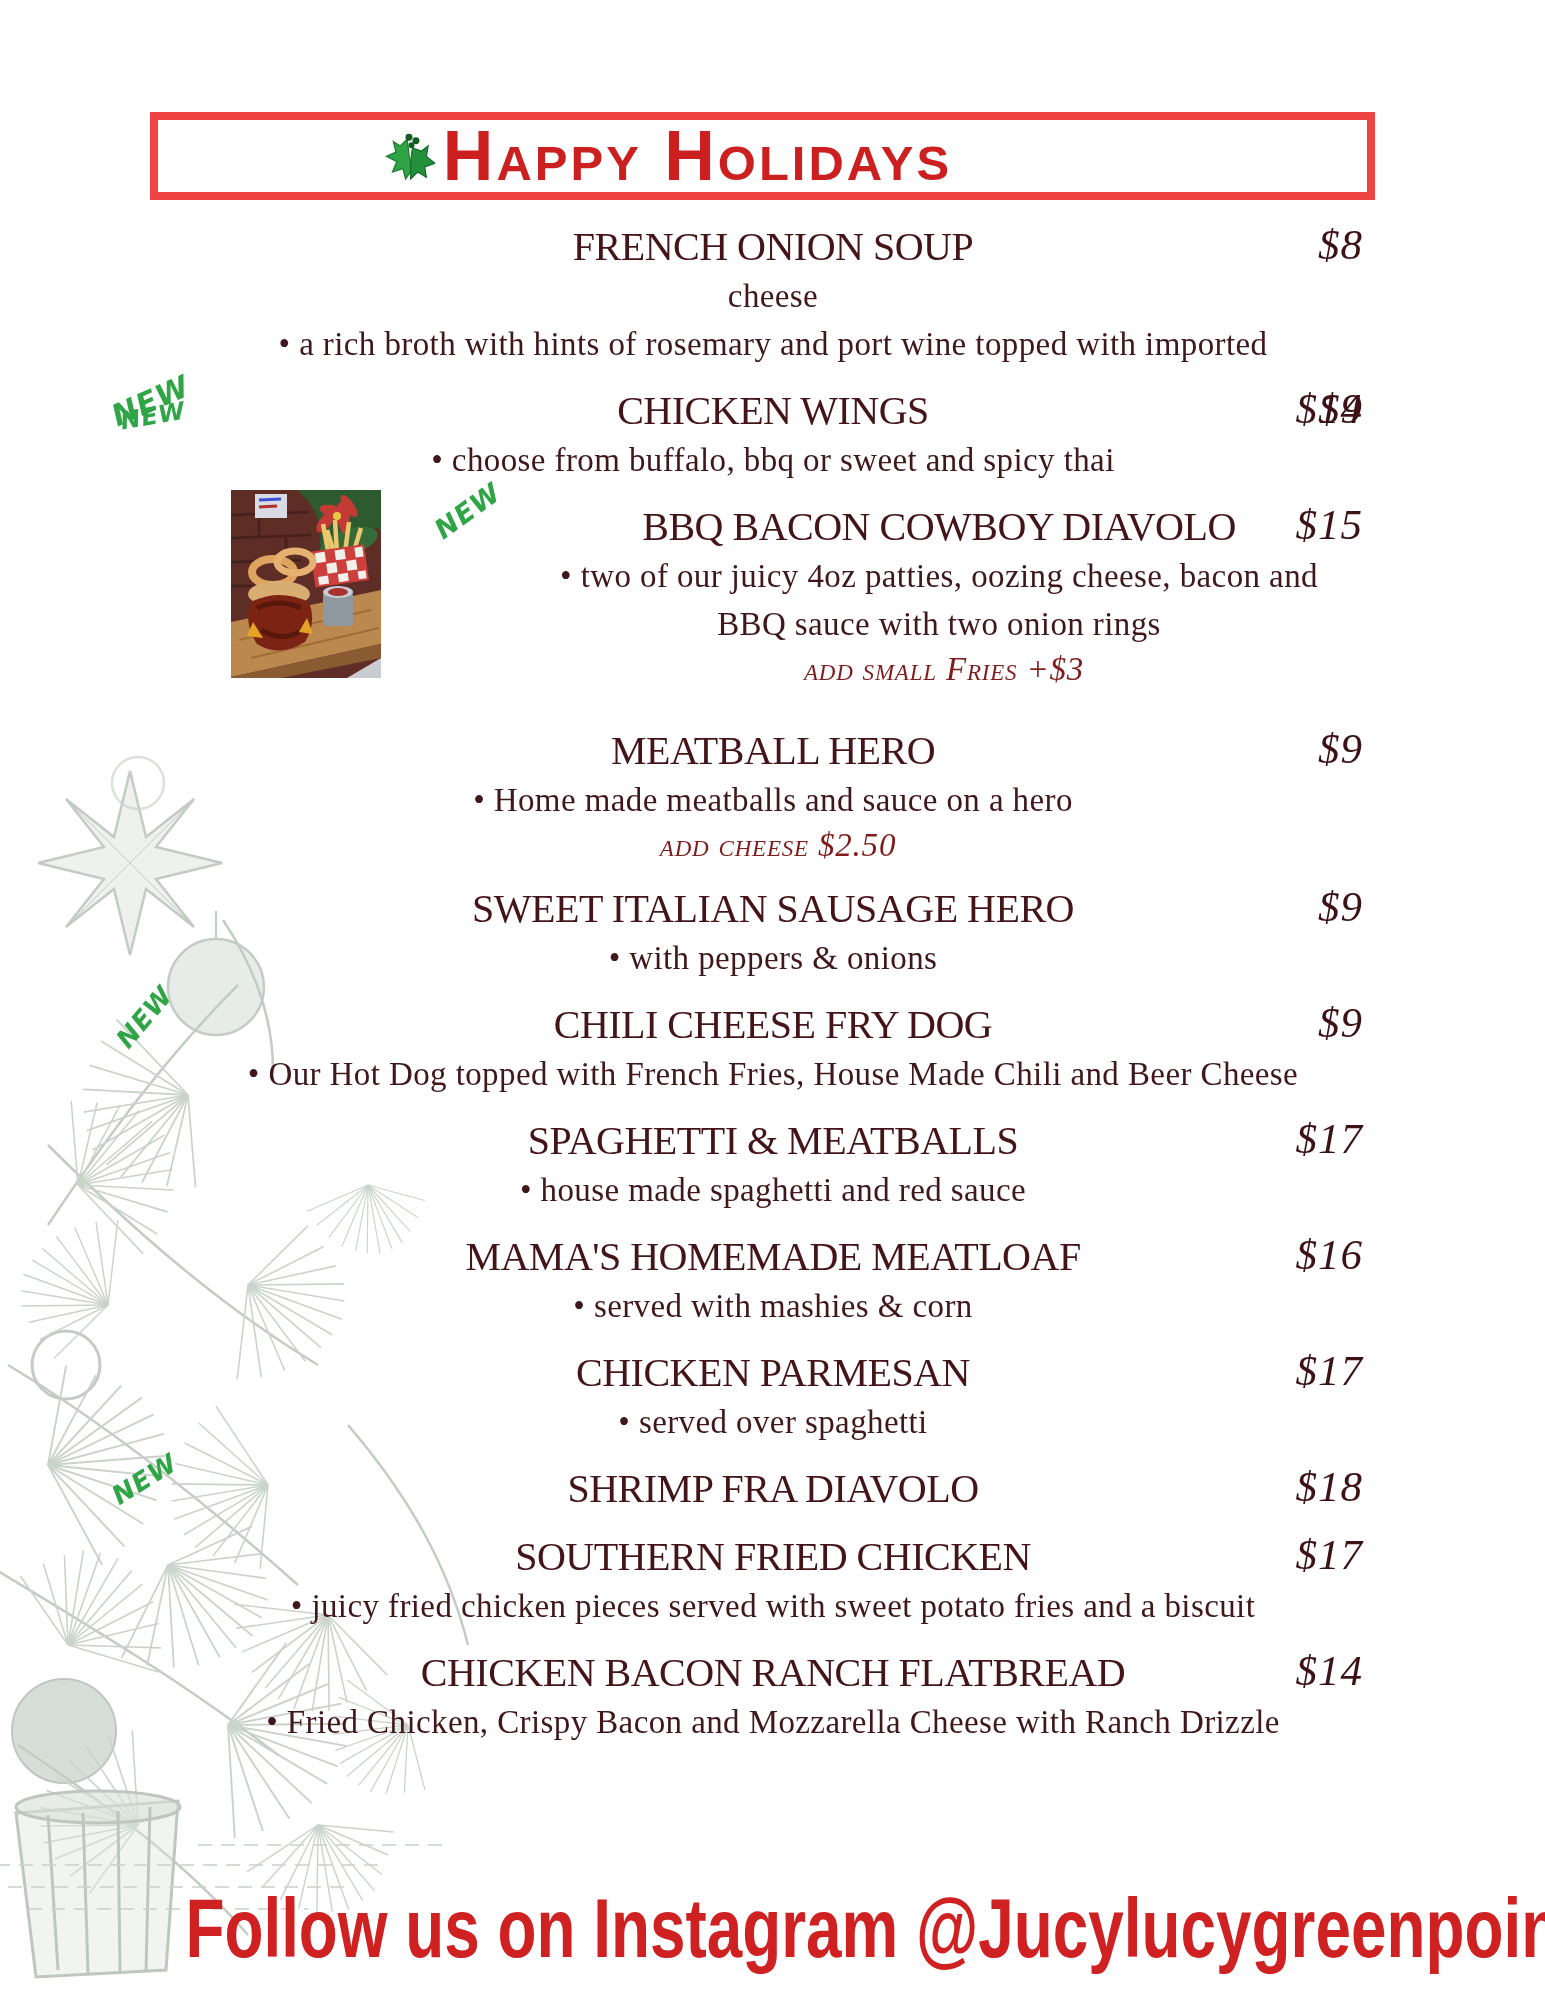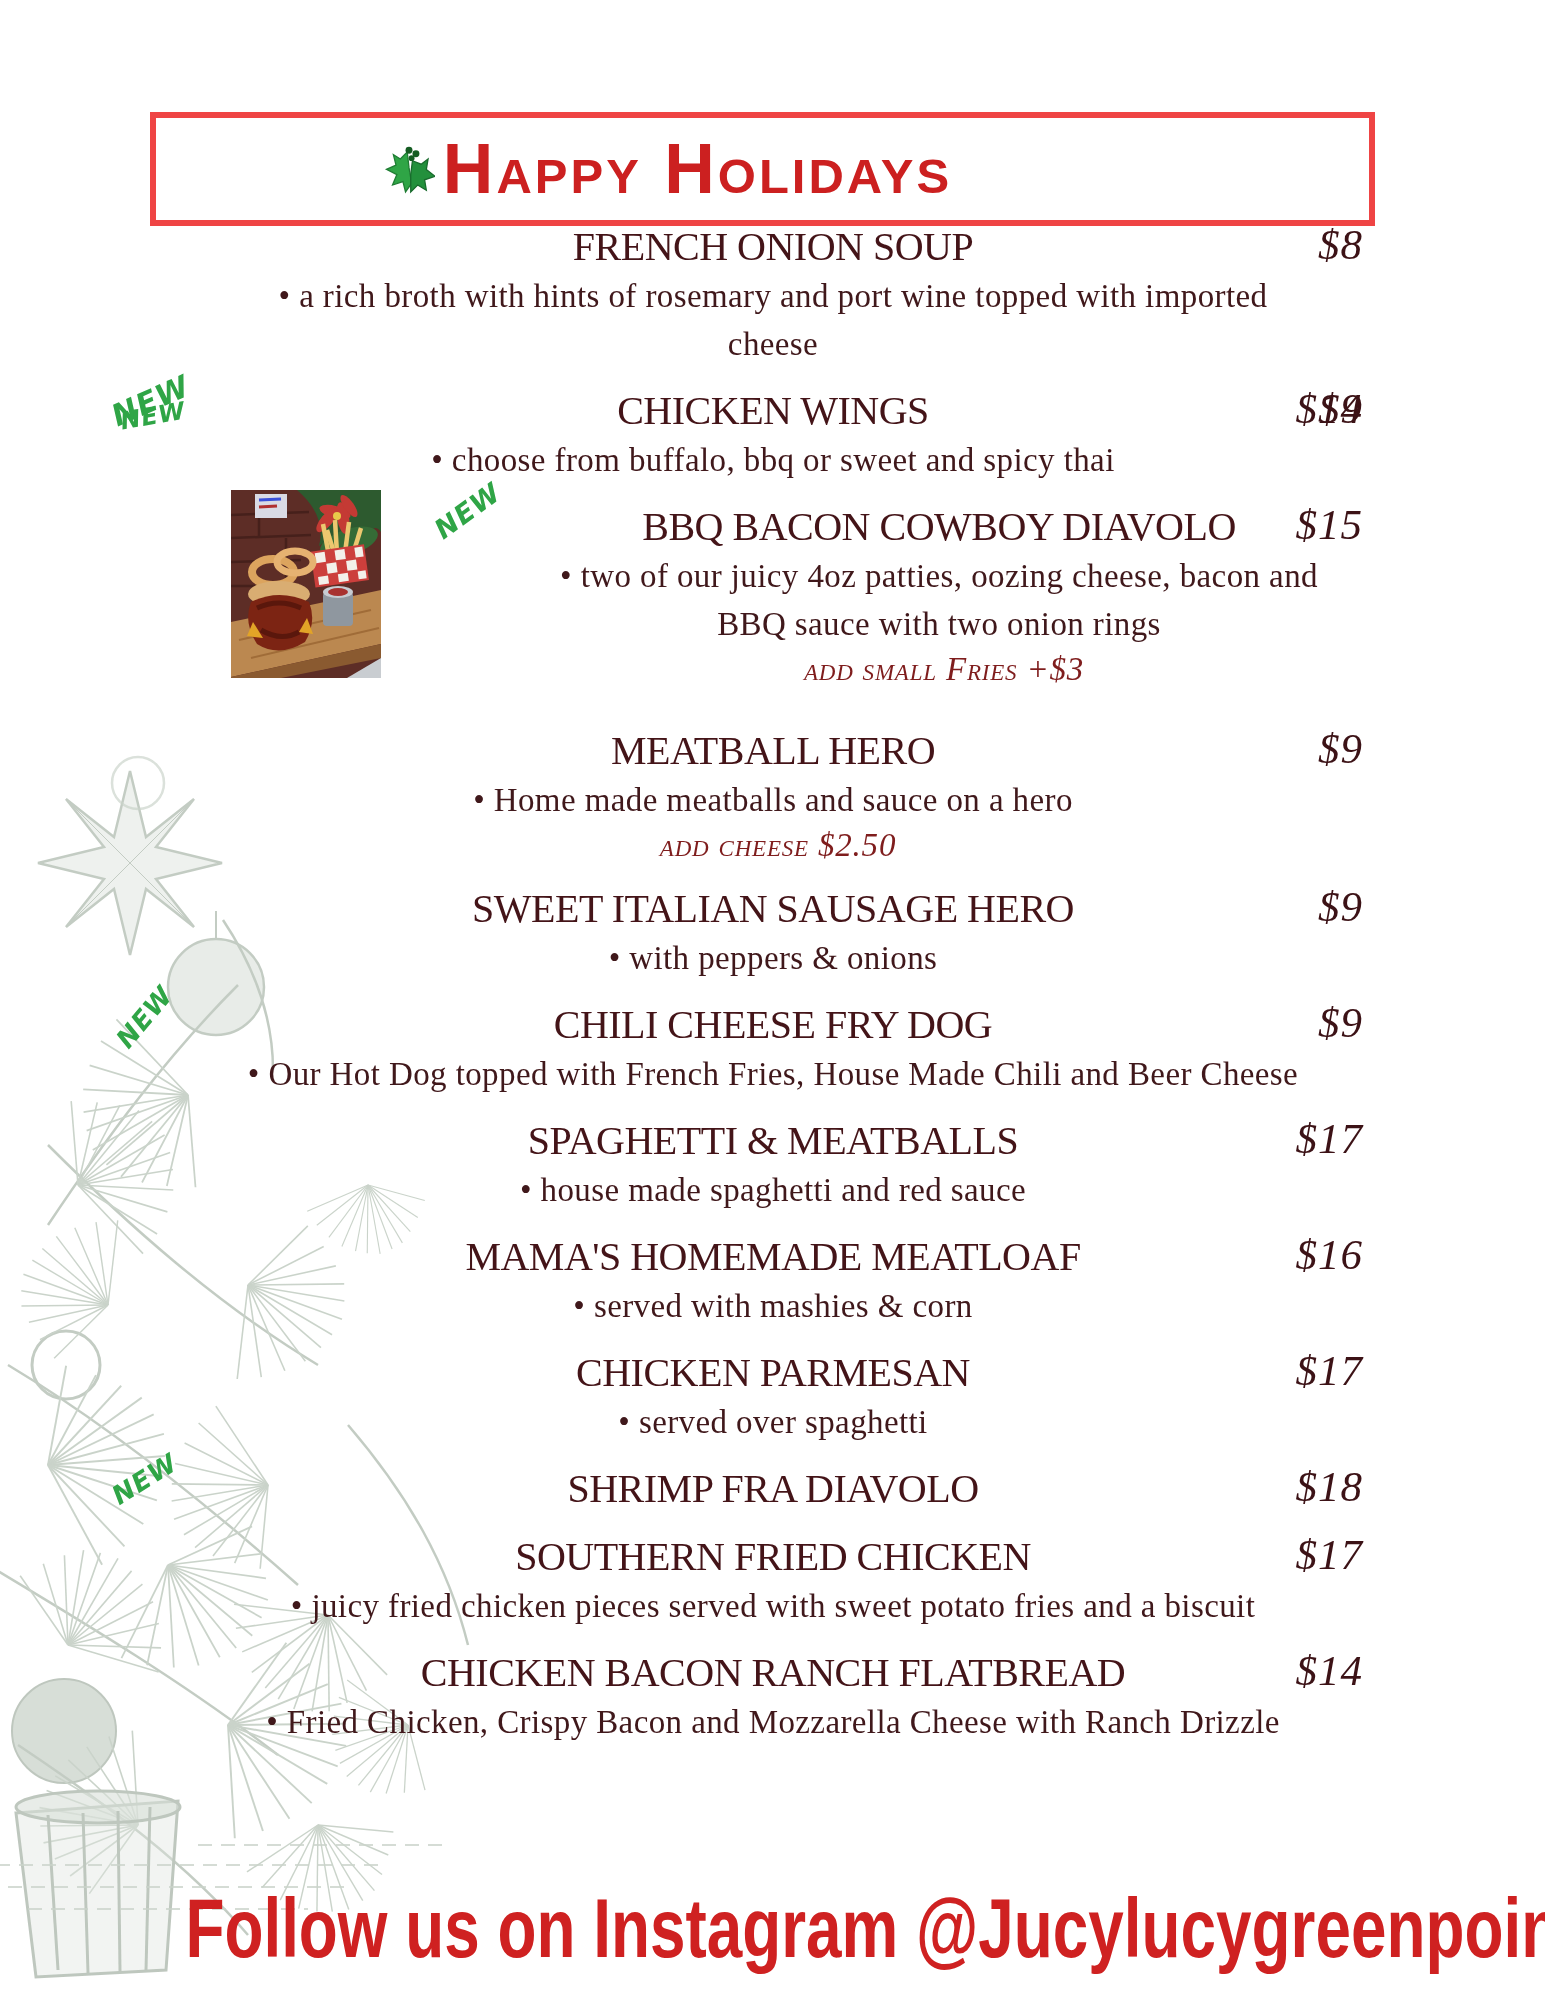--- a/index.html
+++ b/index.html
@@ -1,22 +1,22 @@
 <!DOCTYPE html>
 <html><head>
 <meta charset="utf-8">
 <style>
   html,body{margin:0;padding:0;background:#ffffff;}
   .page{position:relative;width:1545px;height:2000px;background:#ffffff;overflow:hidden;
         font-family:"Liberation Serif",serif;}
   
   .watermark{position:absolute;left:-12px;top:665px;width:520px;height:1340px;opacity:.55;pointer-events:none;}
   
-  .header-box{position:absolute;left:150px;top:112px;width:1225px;height:114px;box-sizing:border-box;
-              border:6px solid #ef4444;background:#ffffff;display:flex;align-items:center;justify-content:center;}
+  .header-box{position:absolute;left:150px;top:112px;width:1225px;height:88px;box-sizing:border-box;
+              border:8px solid #ef4444;background:#ffffff;display:flex;align-items:center;justify-content:center;}
   .header-inner{display:flex;align-items:center;gap:8px;transform:translateX(-95px);}
   .holly{width:52px;height:62px;margin-top:6px;}
   .header-title{font-family:"Liberation Sans",sans-serif;font-variant:small-caps;font-weight:bold;
                 font-size:70px;line-height:1;color:#cc2020;letter-spacing:3px;white-space:nowrap;}
   
   .menu{position:absolute;left:183px;top:222px;width:1180px;}
   .item{position:relative;margin-bottom:18px;text-align:center;}
   .head{position:relative;font-size:40px;line-height:50px;color:#441418;white-space:nowrap;letter-spacing:-.5px;}
   .name{font-family:"Liberation Serif",serif;}
   .price{position:absolute;right:0;top:-2px;font-style:italic;font-weight:normal;font-size:43px;
@@ -129,22 +129,22 @@
     </div>
   </div>
 
   <div class="menu">
 
     <div class="item">
       <div class="head">
         <span class="name">FRENCH ONION SOUP</span>
         <span class="price">$8</span>
       </div>
+      <div class="desc">cheese</div>
       <div class="desc">• a rich broth with hints of rosemary and port wine topped with imported</div>
-      <div class="desc">cheese</div>
     </div>
 
     <div class="item">
       <div class="head">
         <span class="new-badge b-moz">NEW</span>
         <span class="price">$9</span>
       </div>
     </div>
 
     <div class="item">

